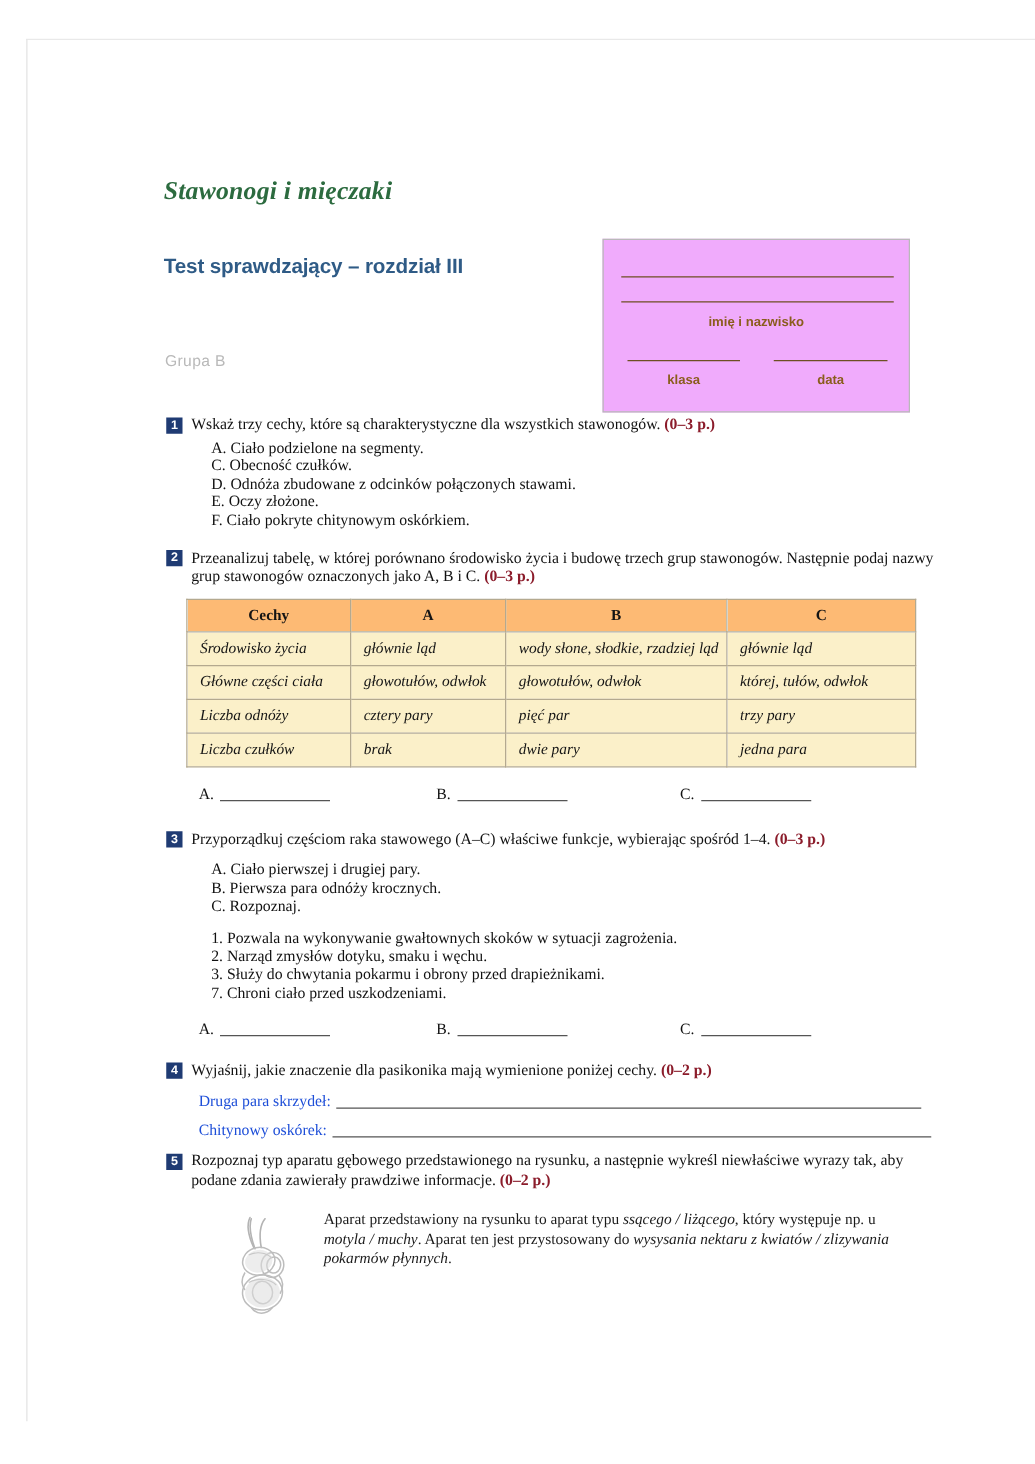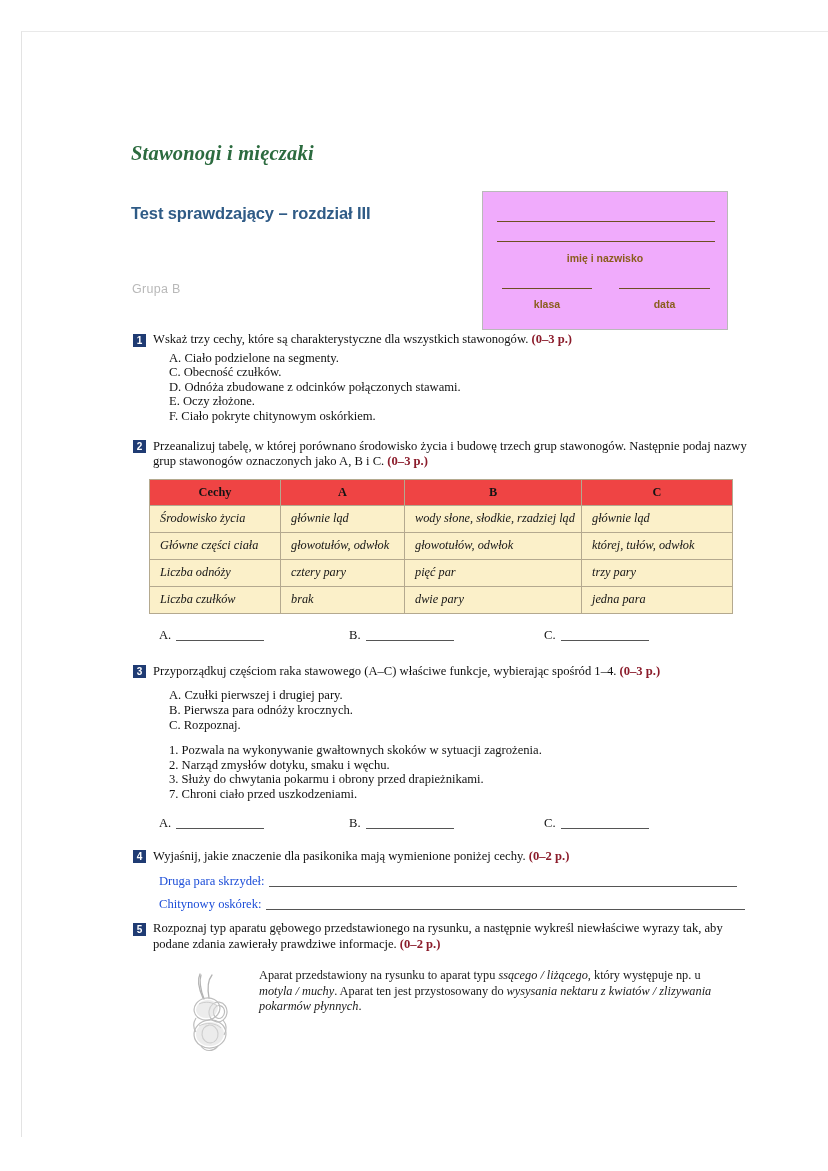--- a/index.html
+++ b/index.html
@@ -182,21 +182,21 @@
   .cmp-table td {
     border: 1px solid #b4a98f;
     padding: 0 10px;
     font-size: 12.3px;
     color: #141414;
     vertical-align: middle;
     overflow: hidden;
     white-space: nowrap;
   }
   .cmp-table thead th {
-    background: #ef4444;
+    background: #fdba74;
     font-weight: bold;
     text-align: center;
     height: 25px;
   }
   .cmp-table tbody td {
     background: #fbf0c9;
     height: 26px;
     text-align: left;
     font-style: italic;
   }
@@ -335,21 +335,21 @@
         <span class="slot slot-b"><span>B.</span><span class="line"></span></span>
         <span class="slot slot-c"><span>C.</span><span class="line"></span></span>
       </div>
     </div>
 
     <div class="question" style="margin-top:10px;">
       <div class="q-head">
         <span class="q-num">3</span><span>Przyporządkuj częściom raka stawowego (A–C) właściwe funkcje, wybierając spośród 1–4. </span><span class="pts">(0–3 p.)</span>
       </div>
       <ul class="opt-list" style="margin-top:9px;">
-        <li>A. Czułki pierwszej i drugiej pary.</li>
+        <li>A. Ciało pierwszej i drugiej pary.</li>
         <li>B. Pierwsza para odnóży krocznych.</li>
         <li>C. Rozpoznaj.</li>
       </ul>
       <ul class="opt-list spaced">
         <li>1. Pozwala na wykonywanie gwałtownych skoków w sytuacji zagrożenia.</li>
         <li>2. Narząd zmysłów dotyku, smaku i węchu.</li>
         <li>3. Służy do chwytania pokarmu i obrony przed drapieżnikami.</li>
         <li>7. Chroni ciało przed uszkodzeniami.</li>
       </ul>
 

